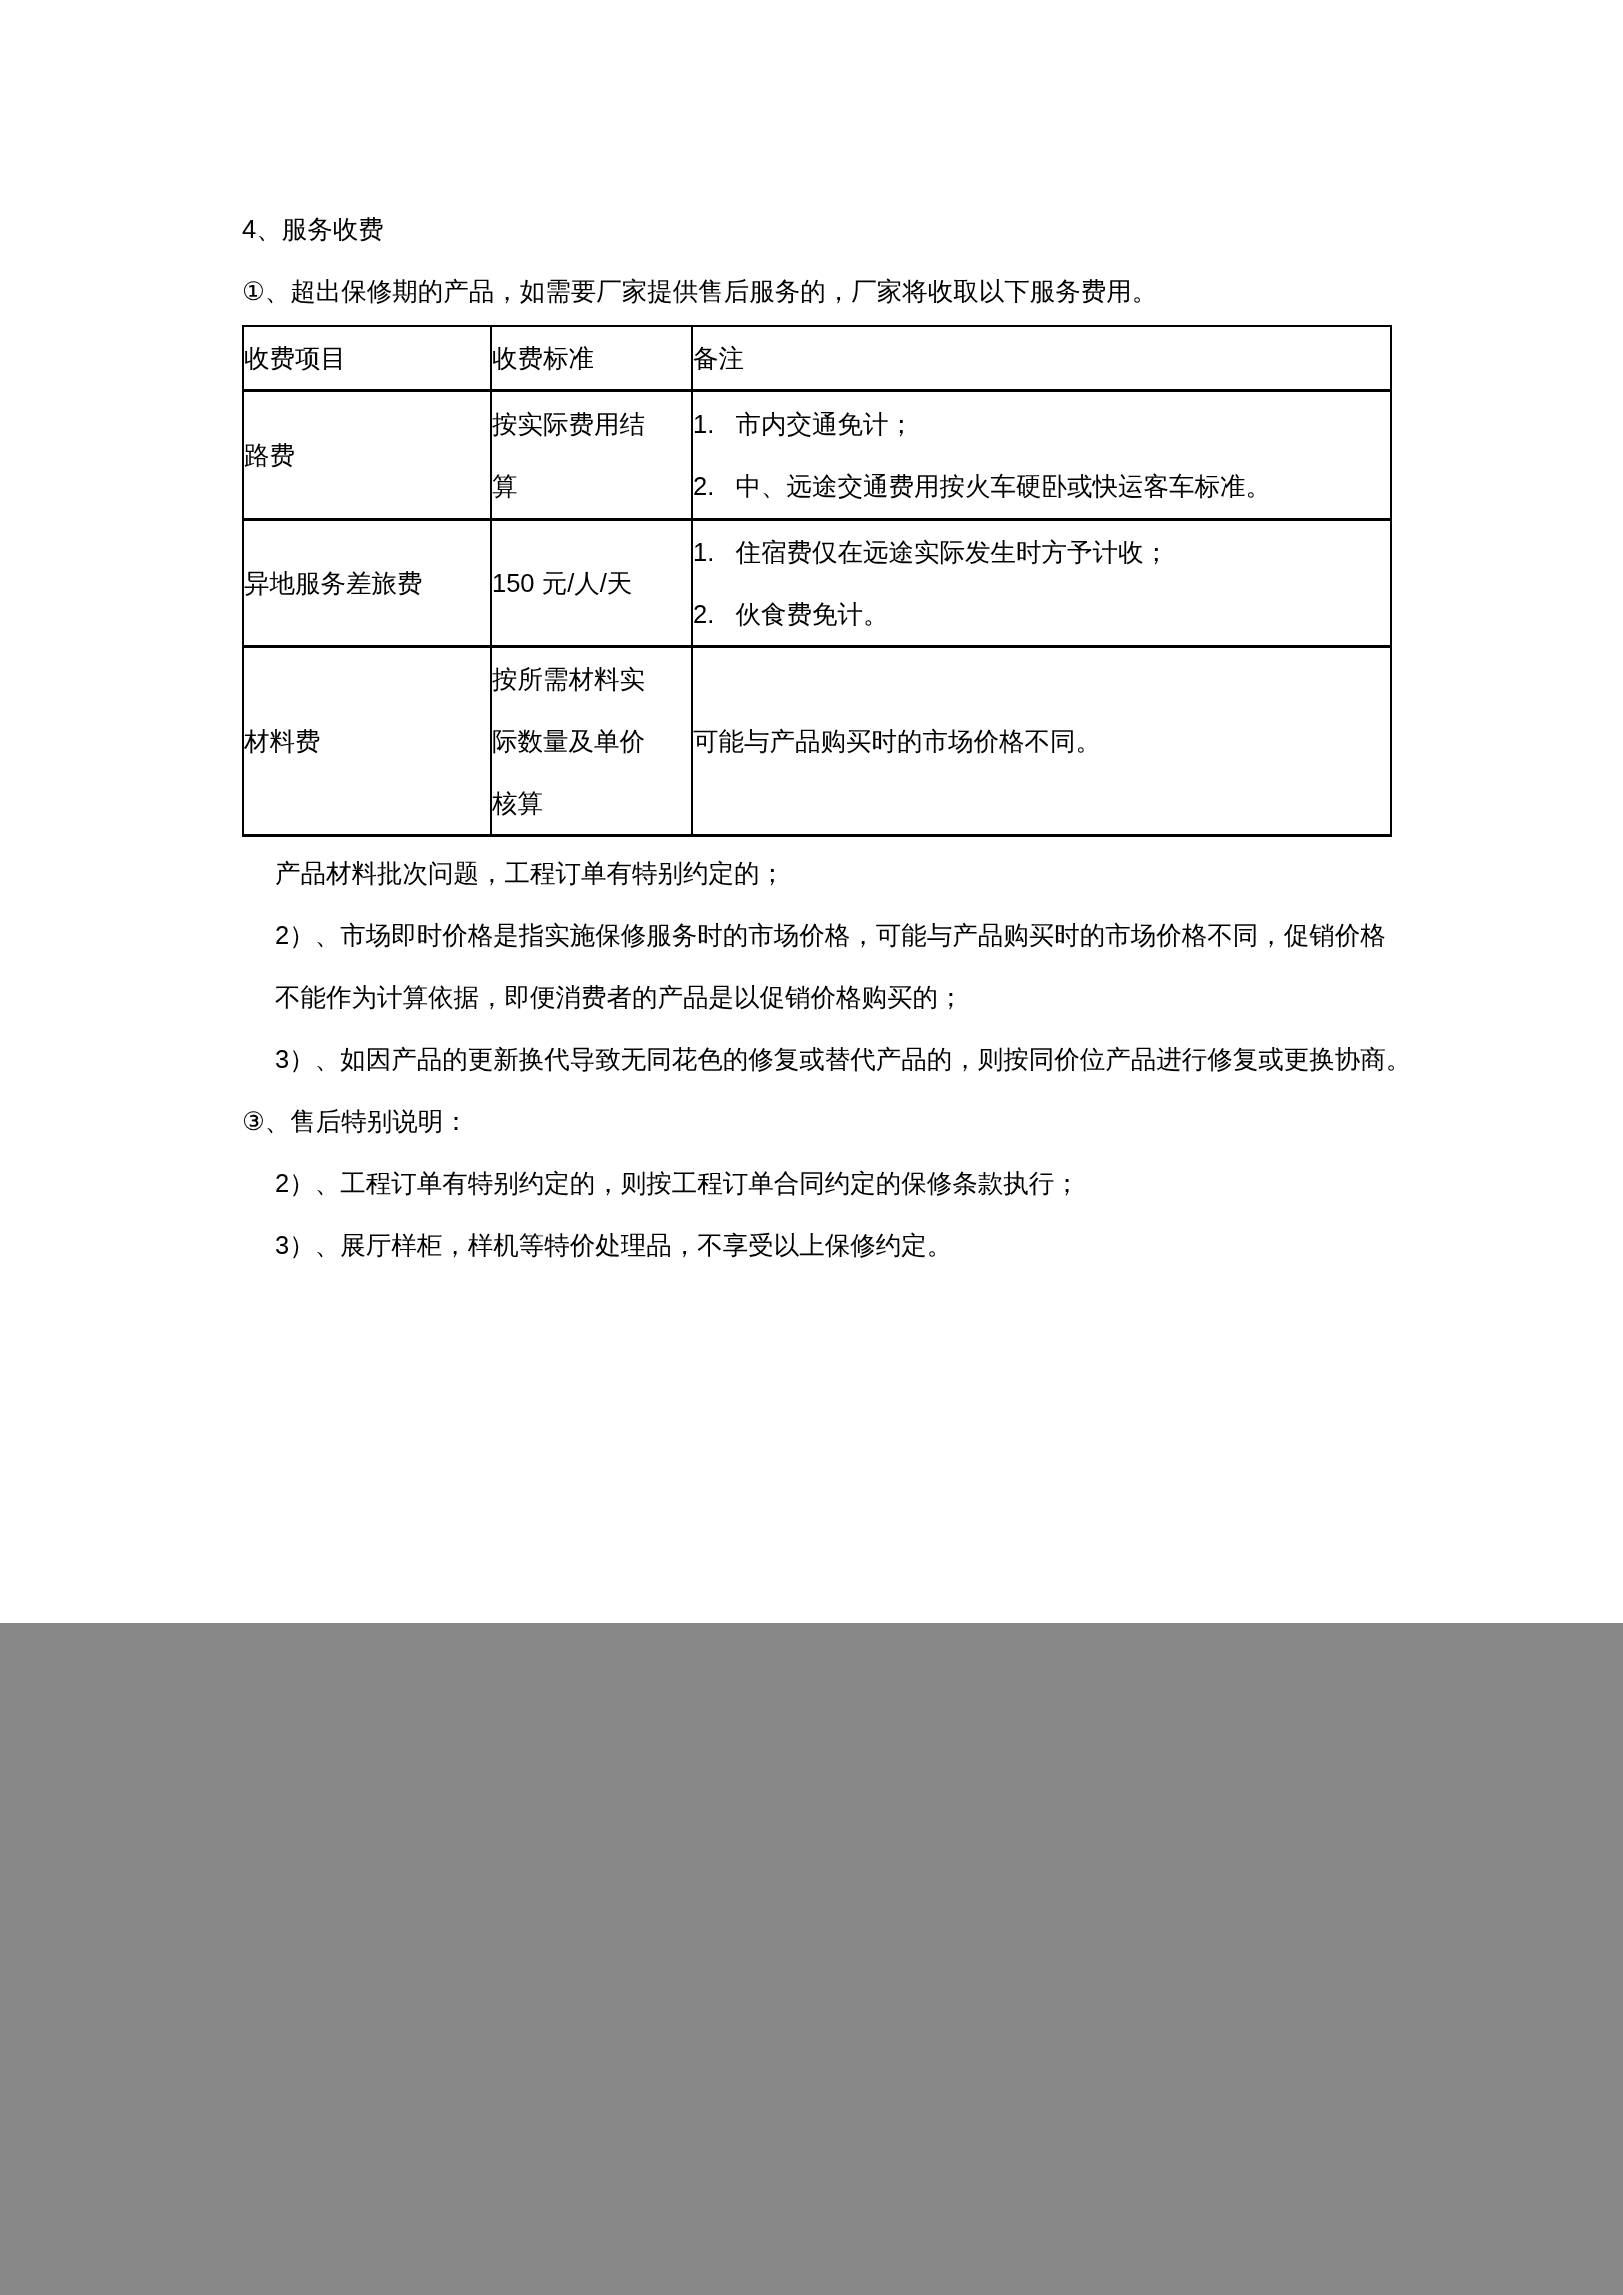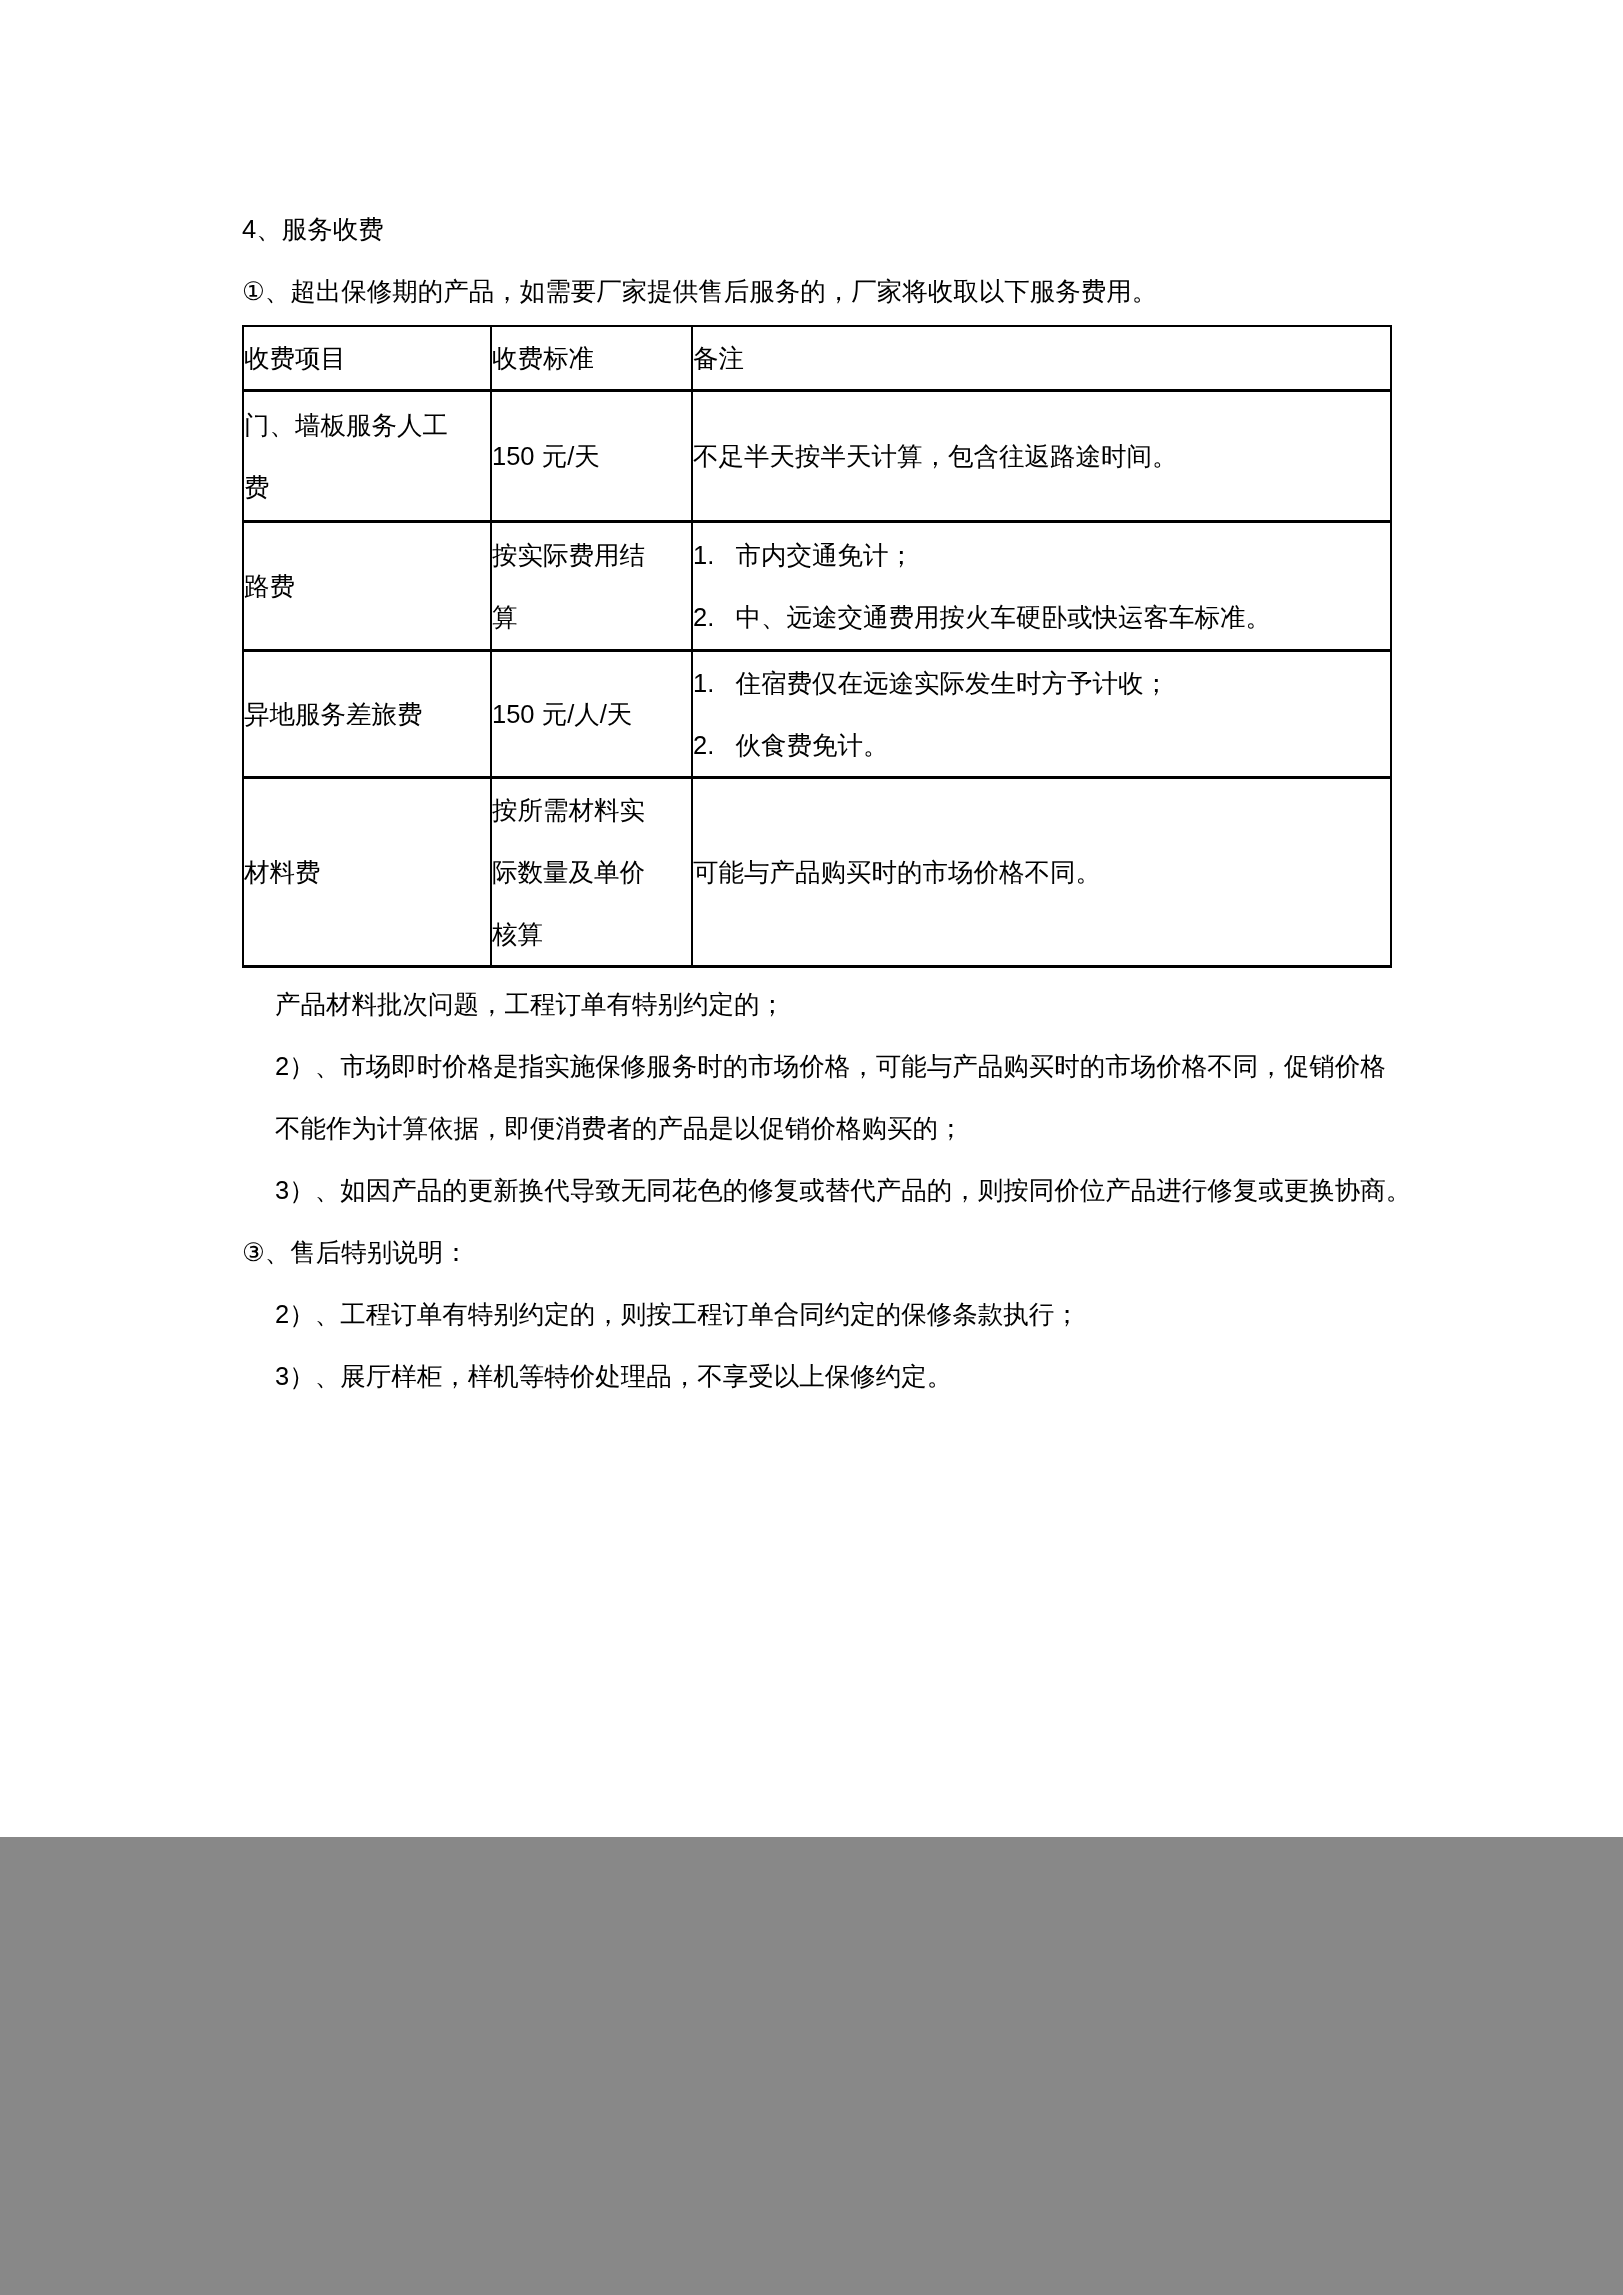--- a/index.html
+++ b/index.html
@@ -1,18 +1,18 @@
 <!DOCTYPE html>
 <html style="--red: #e8221e;font-size:10.5px"><head>
 <meta charset="utf-8">
 <style>
   html,body{margin:0;padding:0;background:#888;}
   .page{
     position:relative;
-    width:1623px;height:1837px;
+    width:1623px;height:1623px;
     background:#fff;
     margin:0 auto;
     overflow:hidden;
     font-family:"Liberation Sans","DejaVu Sans",sans-serif;
     color:#000;
   }
   .content{
     position:absolute;
     left:242px;top:198px;
     width:1152px;
@@ -71,32 +71,20 @@
         <td class="c1">
               <div class="cl">收费项目</div>
             </td>
         <td class="c2">
               <div class="cl">收费标准</div>
             </td>
         <td class="c3">
               <div class="cl">备注</div>
             </td>
       </tr>
-      <tr class="r1">
-        <td class="c1">
-          <div class="cl">门、墙板服务人工</div>
-          <div class="cl">费</div>
-        </td>
-        <td class="c2">
-          <div class="cl">150 元/天</div>
-        </td>
-        <td class="c3">
-          <div class="cl">不足半天按半天计算，包含往返路途时间。</div>
-        </td>
-      </tr>
       <tr class="r2">
         <td class="c1">
           <div class="cl">路费</div>
         </td>
         <td class="c2">
           <div class="cl">按实际费用结</div>
           <div class="cl">算</div>
         </td>
         <td class="c3">
           <div class="cl">1.   市内交通免计；</div>

